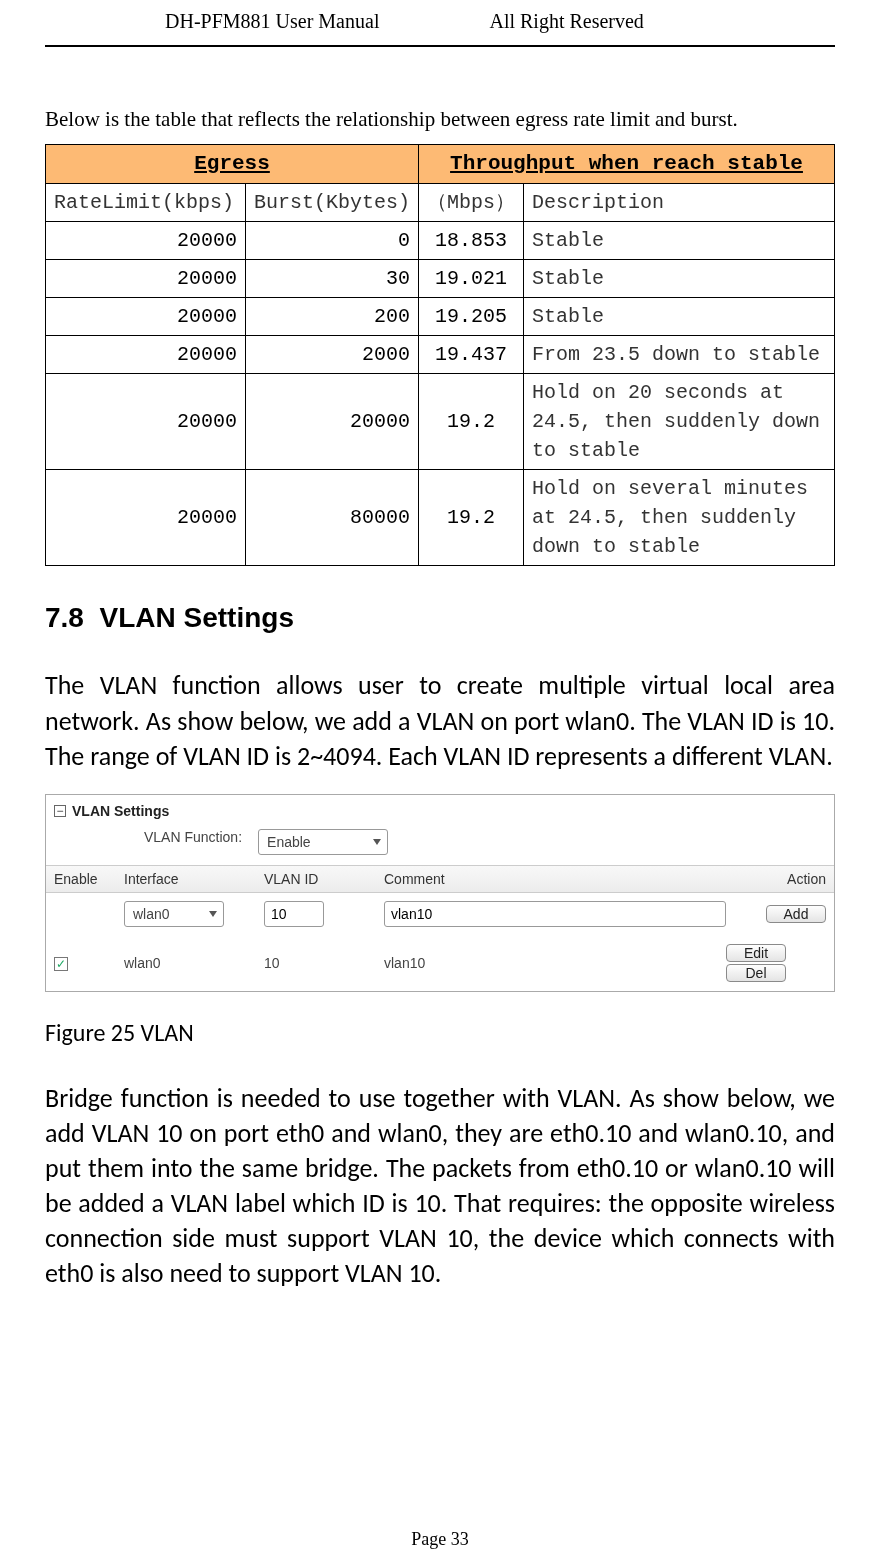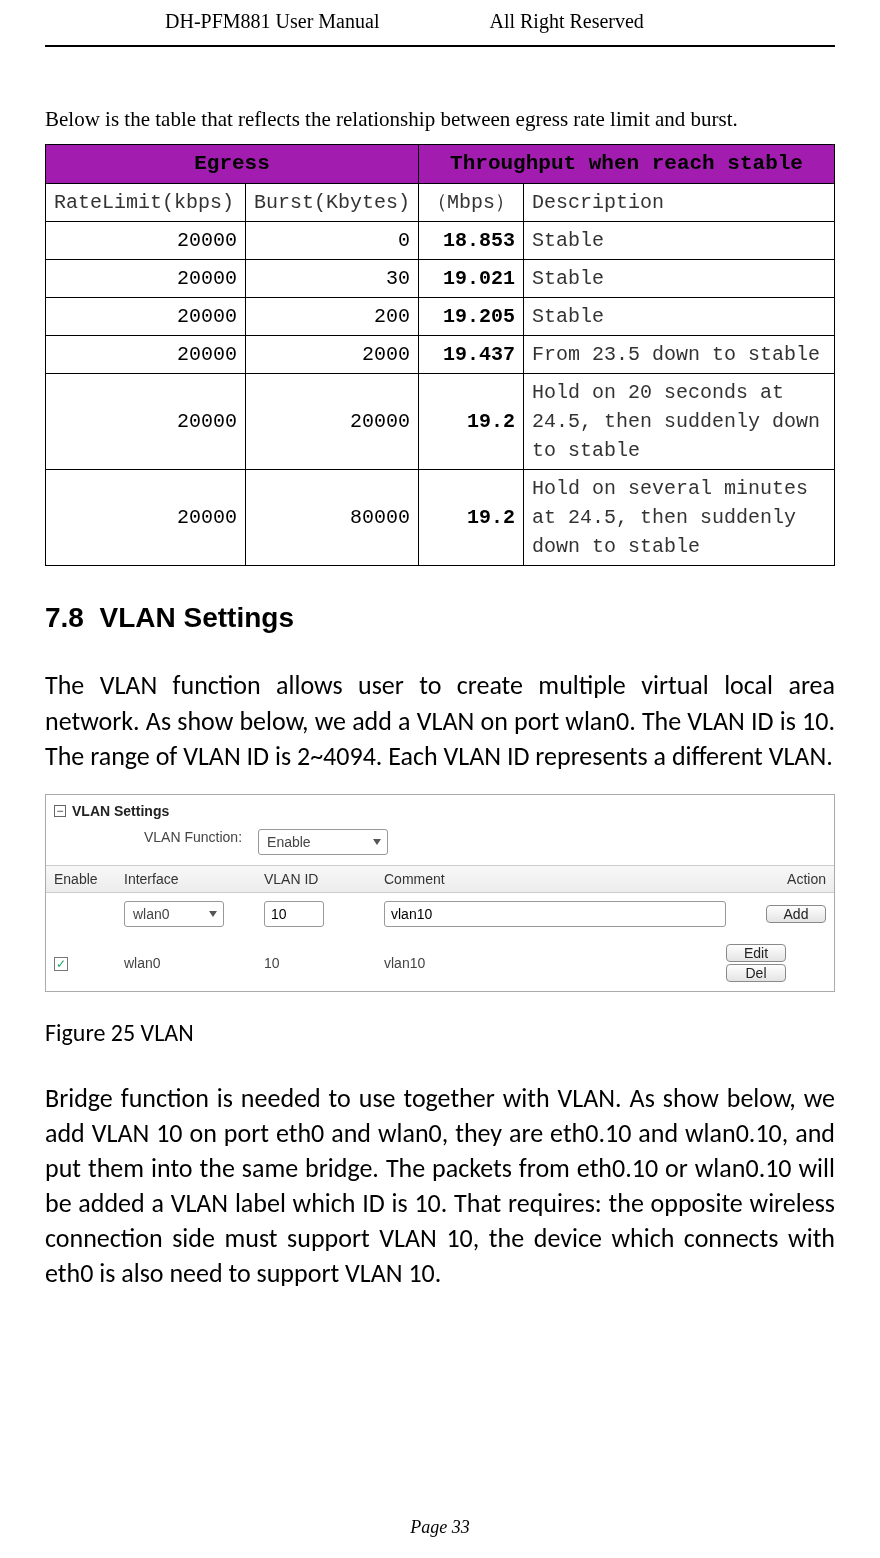--- a/index.html
+++ b/index.html
@@ -24,28 +24,29 @@
     font-family: "SimSun","NSimSun","MingLiU","Courier New",monospace;
     font-size: 20px;
   }
   table.egress th, table.egress td {
     border: 1px solid #000;
     padding: 4px 8px;
     vertical-align: middle;
     line-height: 1.45;
   }
   table.egress th {
-    background: #a21caf;
+    background: #fdba74;
     font-weight: bold;
     text-align: center;
     font-size: 21px;
+    text-decoration: underline;
   }
   .col-rate  { width: 200px; text-align: right; }
   .col-burst { width: 170px; text-align: right; }
-  .col-mbps  { width: 100px; text-align: right; font-weight: bold; }
+  .col-mbps  { width: 100px; text-align: center; }
   .col-desc  { text-align: left; color:#333; }
   .subhdr    { text-align: left !important; font-weight: normal; color:#333; background:#fff; }
   .section-title { font-size: 28px; font-family: Arial,Helvetica,sans-serif; margin: 36px 0 34px 0; }
   .section-title b { font-weight: bold; margin-top: 28px; }
   .para {
     font-size: 26px;
     font-family: Calibri,Arial,sans-serif;
     text-align: justify;
     line-height: 1.35;
     margin: 0 0 20px 0;
@@ -90,21 +91,21 @@
   .textin.comment{width:100%;max-width:440px;}
   .dropdown.iface{min-width:100px;}
   .btn{
     border:1px solid #8a8a8a;border-radius:4px;background:linear-gradient(#fefefe,#e4e4e4);
     font-size:14px;color:#222;height:18px;min-width:60px;display:inline-flex;align-items:center;justify-content:center;
     margin:1px 0;
   }
   .vlan-actions{display:flex;flex-direction:column;align-items:flex-start;}
   .chk{width:14px;height:14px;border:1px solid #777;background:#fff;display:inline-flex;align-items:center;justify-content:center;font-size:12px;color:#2a6;}
   .page-num{
-    position:absolute;left:0;right:0;bottom:20px;text-align:center;font-size:18px;font-style:italic;
+    position:absolute;left:0;right:0;bottom:8px;text-align:center;font-size:18px;
   }
 </style>
 </head>
 <body>
 
 <div class="header-line">
   <span class="header-left">DH-PFM881 User Manual</span>
   <span class="header-right">All Right Reserved</span>
 </div>
 <div class="header-rule"></div>

